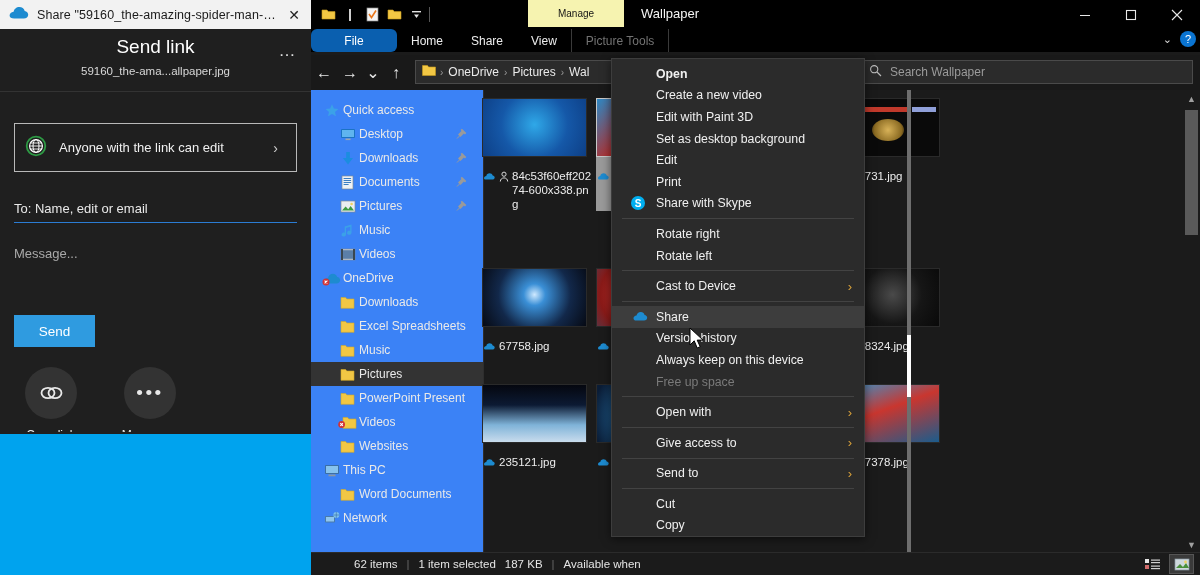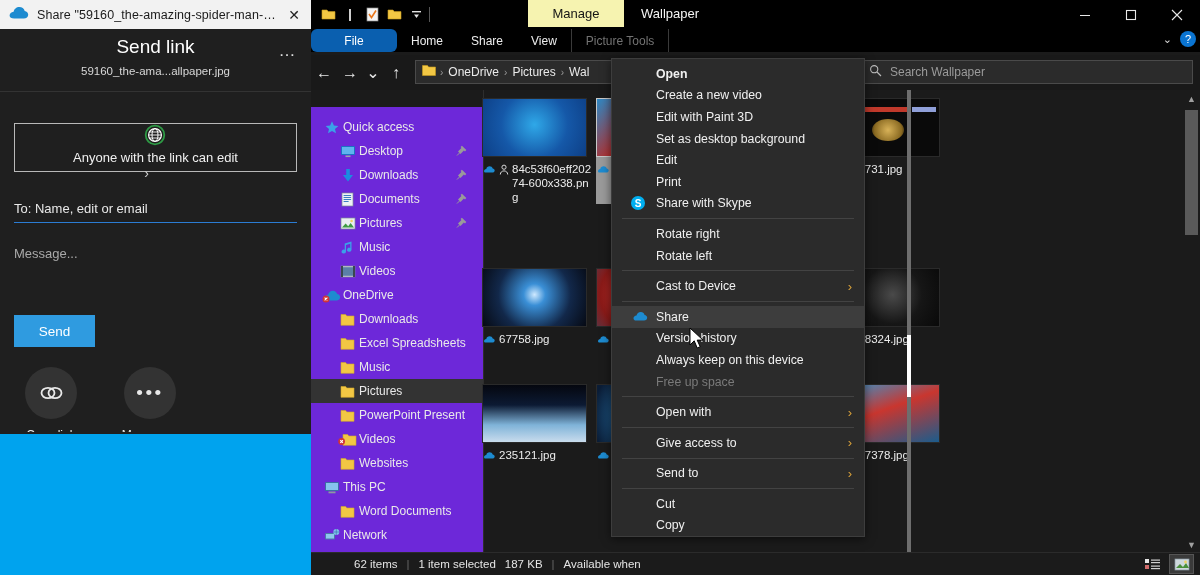--- a/index.html
+++ b/index.html
@@ -41,21 +41,21 @@
     color: #d8d8d8; font-size: 11.5px;
   }
   .sd-ellipsis {
     position: absolute; right: 14px; top: 12px; color: #e0e0e0; font-size: 17px;
     letter-spacing: 1.5px; cursor: pointer;
   }
   .sd-divider { position:absolute; left:0; right:0; top:62px; height:1px; background:#333; }
   .sd-perm {
     position: absolute; left: 14px; top: 94px; width: 283px; height: 49px;
     border: 1px solid #b9b9b9; box-sizing: border-box;
-    display: flex; align-items: center; cursor: pointer; flex-direction: column;
+    display: flex; align-items: center; cursor: pointer;
   }
   .sd-perm .globe { margin-left: 10px; margin-right: 12px; }
   .sd-perm .ptxt { flex: 1; color: #f0f0f0; font-size: 13px; }
   .sd-perm .chev { color: #cfcfcf; font-size: 14px; margin-right: 18px; }
   .sd-to {
     position: absolute; left: 14px; top: 172px; width: 283px;
     color: #e9e9e9; font-size: 13px; padding-bottom: 6px;
     border-bottom: 1.5px solid #2b7cd3; cursor: text;
   }
   .sd-msg { position: absolute; left: 14px; top: 217px; color: #a9a9a9; font-size: 13px; cursor: text; }
@@ -77,21 +77,21 @@
   .sd-blue-cover { position:absolute; left:0; bottom:141px; width:311px; height:2px; background:#1f1f1f;}
 
   
   .explorer { position: absolute; left: 311px; top: 0; width: 889px; height: 575px; background: #000; }
   .ex-titlebar { position: relative; height: 29px; background: #000; display: flex; align-items: center; }
   .qat { display: flex; align-items: center; gap: 0px; padding-left: 6px; }
   .qat-item { width: 22px; height: 22px; display:flex; align-items:center; justify-content:center; cursor:pointer; }
   .qat-sep { width: 5px; height: 15px; border-left: 1px solid #555; margin: 0 2px; }
   .manage-tab {
     position: absolute; left: 217px; top: 0; width: 96px; height: 27px;
-    background: #f6f3b0; color: #141414; font-size: 13px;
+    background: #f6f3b0; color: #141414; font-size: 10px;
     display: flex; align-items: center; justify-content: center; cursor: pointer;
   }
   .win-title { position: absolute; left: 330px; top: 6px; color: #f4f4f4; font-size: 13px; }
   .wc-group { position: absolute; right: 0; top: 0; display: flex; }
   .wc { width: 46px; height: 29px; display:flex; align-items:center; justify-content:center; cursor:pointer; }
   .wc svg { display:block; }
 
   .ex-ribbon { position: relative; height: 23px; background: #000; }
   .rb-tabs { display: flex; height: 23px; }
   .rb-tab {
@@ -125,22 +125,22 @@
     display: flex; align-items: center; cursor: text;
   }
   .search-bar .sicon { margin: 0 8px 0 8px; }
   .search-bar .stxt { color: #9b9b9b; font-size: 12px; }
 
   
   .ex-main { position: absolute; left: 0; top: 90px; right: 0; bottom: 22px; background: #1b1b1b; }
 
   
   .navpane {
-    position: absolute; left: 0; top: 17px; width: 172px; bottom: 0;
-    background: #6d28d9; overflow: hidden; padding-top: 8px;
+    position: absolute; left: 0; top: 0; width: 172px; bottom: 0;
+    background: #3b82f6; overflow: hidden; padding-top: 8px;
   }
   .nav-item {
     height: 24px; display: flex; align-items: center; padding-left: 10px;
     color: #e9e9e9; font-size: 12px; cursor: pointer; position: relative;
   }
   .nav-item.sel { background: #333333; }
   .nav-item .nic { width: 22px; display:flex; align-items:center; justify-content:center; flex-shrink:0;}
   .nav-item .ntxt { white-space: nowrap; overflow: hidden; }
   .nav-item .pin { position: absolute; right: 14px; }
   .indent-1 { padding-left: 26px; }
@@ -151,21 +151,21 @@
   .tile {
     position: absolute; width: 122px; cursor: pointer;
   }
   .tile .thumb {
     width: 105px; height: 59px; background: #101010; overflow: hidden; position: relative;
     border: 1px solid #2a2a2a; box-sizing: border-box;
   }
   .tile.sel { background: #9a9a9a; }
   .tile.sel .thumb { border-color: #c8c8c8; }
   .tile .cap {
-    display: flex; align-items: flex-start; gap: 3px; margin-top: 5px;
+    display: flex; align-items: flex-start; gap: 3px; margin-top: 12px;
     color: #ececec; font-size: 11.5px; line-height: 14px; max-width: 113px;
   }
   .tile .capw { word-break: break-all; }
   .cloud-small { flex-shrink: 0; margin-top: 2px; }
 
   
   .ctxmenu {
     position: absolute; left: 300px; top: 58px; width: 252px;
     background: #2b2b2b; border: 1px solid #3d3d3d; z-index: 60;
     padding: 4px 0 0 0; box-shadow: 0 2px 9px rgba(0,0,0,.55);

